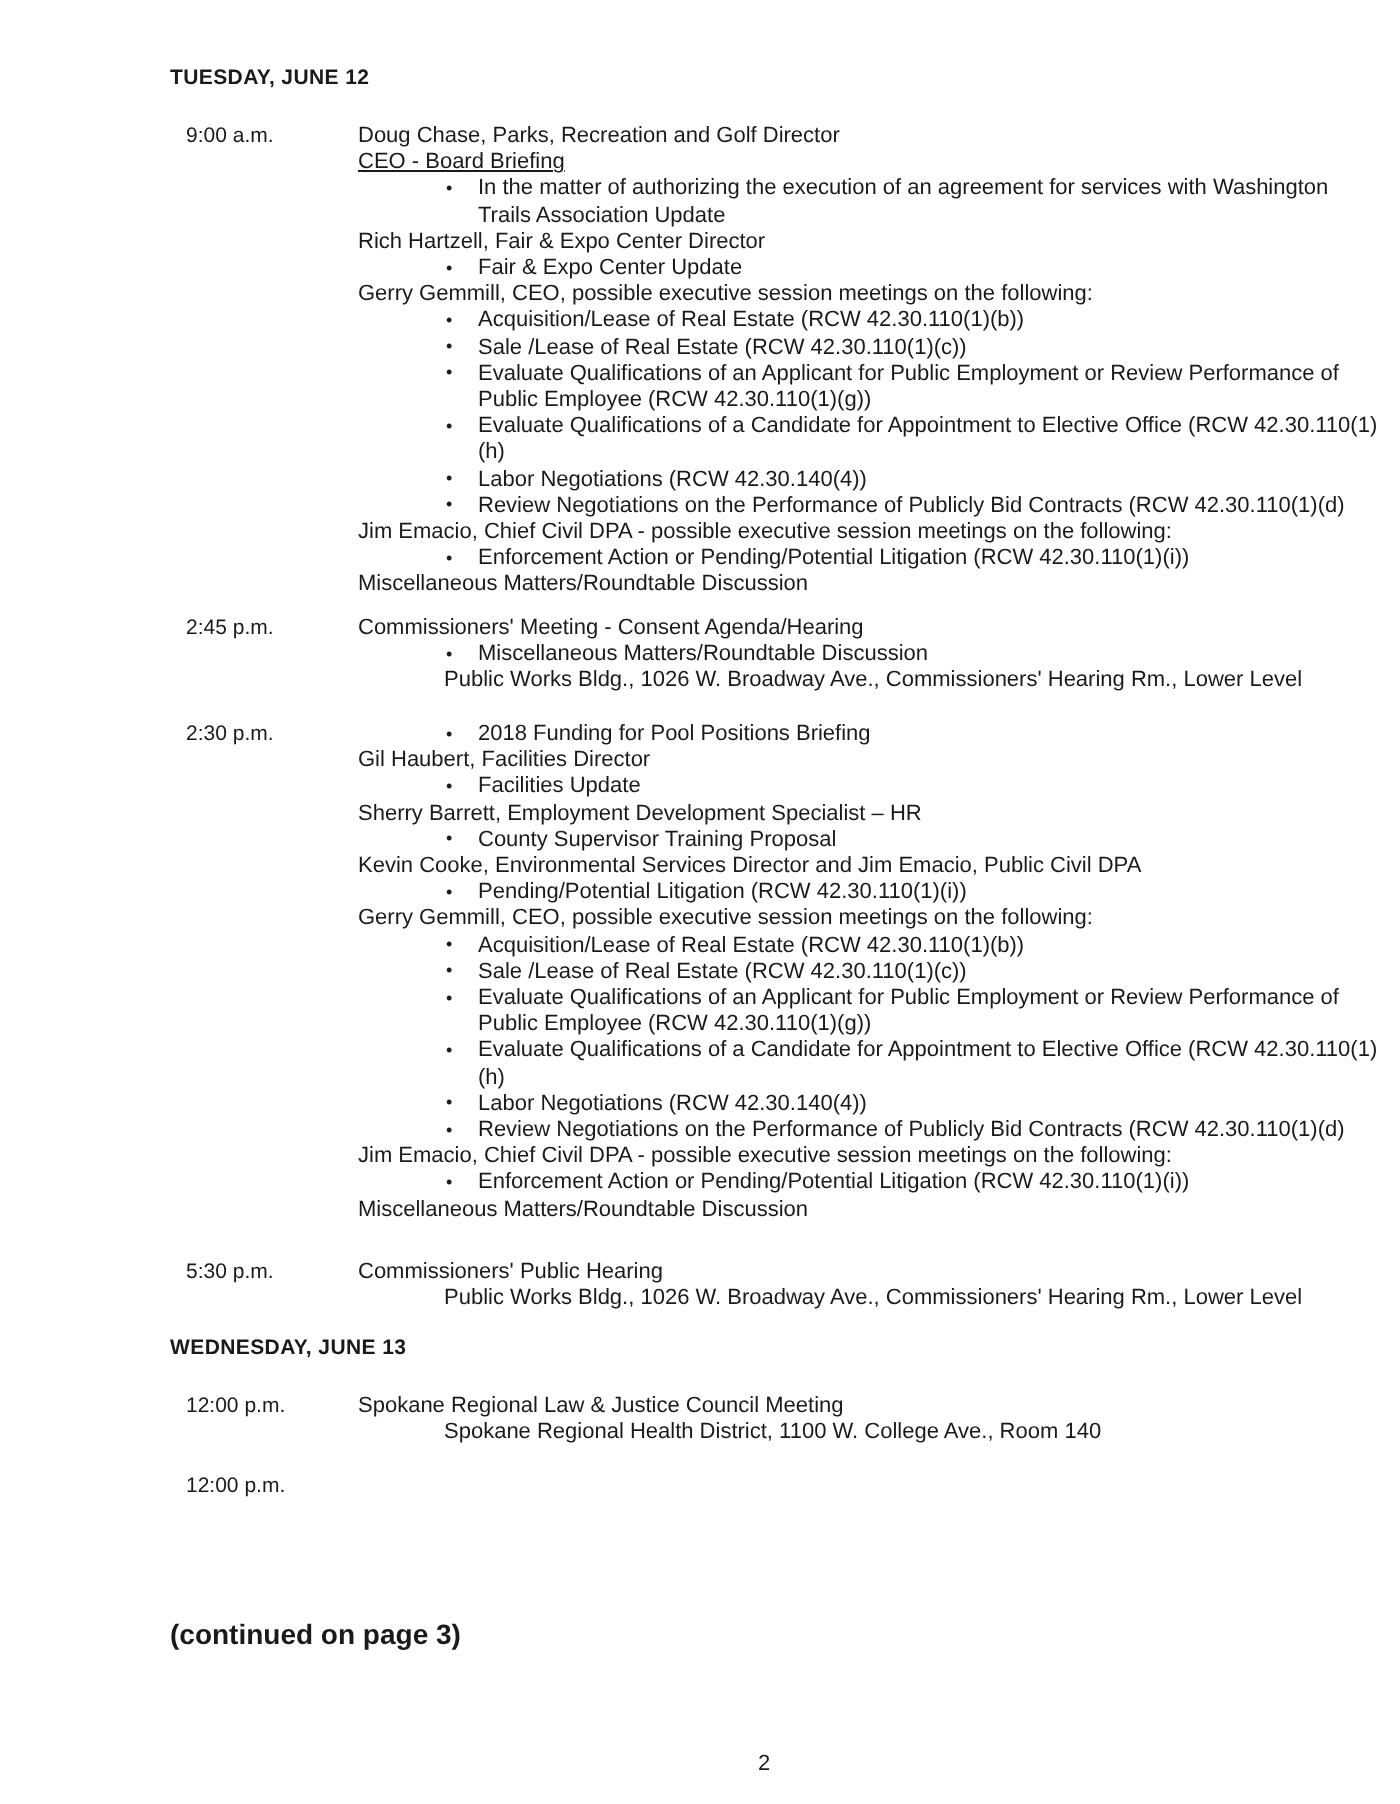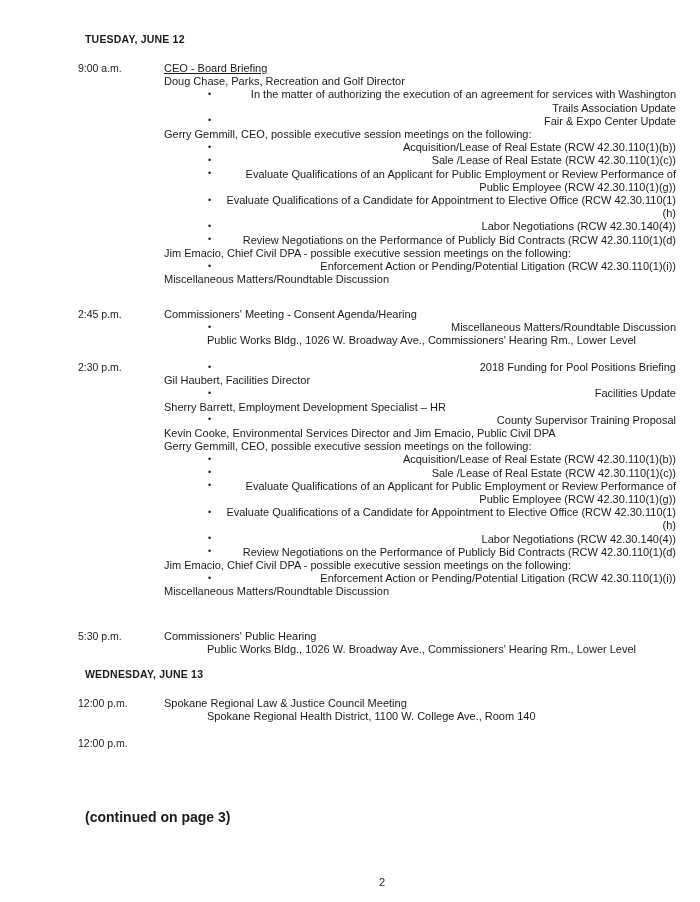--- a/index.html
+++ b/index.html
@@ -32,21 +32,21 @@
     font-weight: bold;
     font-variant: small-caps;
     text-transform: uppercase;
     letter-spacing: 0.2px;
     white-space: nowrap;
   }
 
   
   .entry {
     position: absolute;
-    left: 46px;
+    left: 61px;
     width: 600px;
   }
   .entry-time {
     position: absolute;
     left: 0;
     top: 0;
     width: 80px;
     font-size: 10.5px;
     line-height: 13.2px;
     white-space: nowrap;
@@ -76,21 +76,20 @@
     list-style: none;
     margin: 0;
     padding: 0;
   }
   ul.bullets > li {
     position: relative;
     font-size: 11px;
     line-height: 13.2px;
     margin: 0;
     padding-left: 60px;   
-    text-align: right;
   }
   ul.bullets > li::before {
     content: "\2022";
     position: absolute;
     left: 44px;           
     top: -0.5px;
     font-size: 9px;
     line-height: 13.2px;
   }
 
@@ -112,25 +111,26 @@
 </style>
 </head>
 <body>
 
 <div class="page">
   <div id="content-root">
       <div class="day-heading" style="top: 33px;">TUESDAY, JUNE 12</div>
       <div class="entry" style="top: 62px;">
         <div class="entry-time">9:00 a.m.</div>
         <div class="entry-body">
+          <div class="line">Doug Chase, Parks, Recreation and Golf Director</div>
           <div class="line underline">CEO - Board Briefing</div>
-          <div class="line">Doug Chase, Parks, Recreation and Golf Director</div>
           <ul class="bullets">
             <li>In the matter of authorizing the execution of an agreement for services with Washington Trails Association Update</li>
           </ul>
+          <div class="line">Rich Hartzell, Fair &amp; Expo Center Director</div>
           <ul class="bullets">
             <li>Fair &amp; Expo Center Update</li>
           </ul>
           <div class="line">Gerry Gemmill, CEO, possible executive session meetings on the following:</div>
           <ul class="bullets">
             <li>Acquisition/Lease of Real Estate (RCW 42.30.110(1)(b))</li>
             <li>Sale /Lease of Real Estate (RCW 42.30.110(1)(c))</li>
             <li>Evaluate Qualifications of an Applicant for Public Employment or Review Performance of Public Employee (RCW 42.30.110(1)(g))</li>
             <li>Evaluate Qualifications of a Candidate for Appointment to Elective Office (RCW 42.30.110(1)(h)</li>
             <li>Labor Negotiations (RCW 42.30.140(4))</li>
@@ -161,20 +161,23 @@
           </ul>
           <div class="line">Gil Haubert, Facilities Director</div>
           <ul class="bullets">
             <li>Facilities Update</li>
           </ul>
           <div class="line">Sherry Barrett, Employment Development Specialist – HR</div>
           <ul class="bullets">
             <li>County Supervisor Training Proposal</li>
           </ul>
           <div class="line">Kevin Cooke, Environmental Services Director and Jim Emacio, Public Civil DPA</div>
+          <ul class="bullets">
+            <li>Pending/Potential Litigation (RCW 42.30.110(1)(i))</li>
+          </ul>
           <div class="line">Gerry Gemmill, CEO, possible executive session meetings on the following:</div>
           <ul class="bullets">
             <li>Acquisition/Lease of Real Estate (RCW 42.30.110(1)(b))</li>
             <li>Sale /Lease of Real Estate (RCW 42.30.110(1)(c))</li>
             <li>Evaluate Qualifications of an Applicant for Public Employment or Review Performance of Public Employee (RCW 42.30.110(1)(g))</li>
             <li>Evaluate Qualifications of a Candidate for Appointment to Elective Office (RCW 42.30.110(1)(h)</li>
             <li>Labor Negotiations (RCW 42.30.140(4))</li>
             <li>Review Negotiations on the Performance of Publicly Bid Contracts (RCW 42.30.110(1)(d)</li>
           </ul>
           <div class="line">Jim Emacio, Chief Civil DPA - possible executive session meetings on the following:</div>

